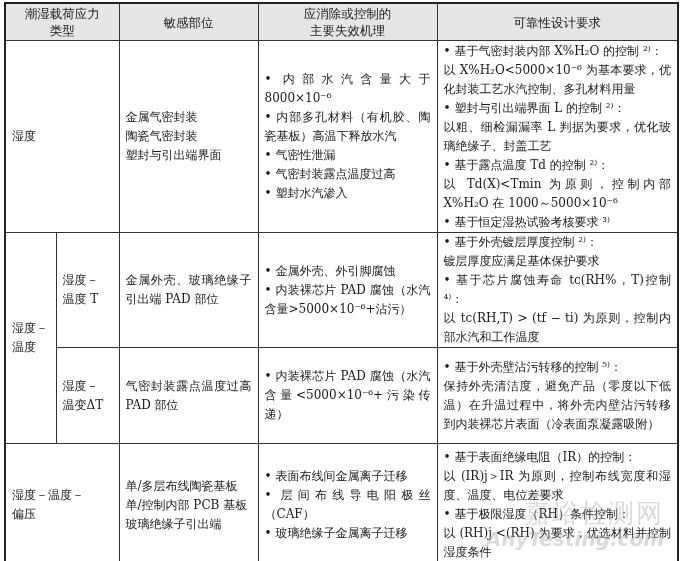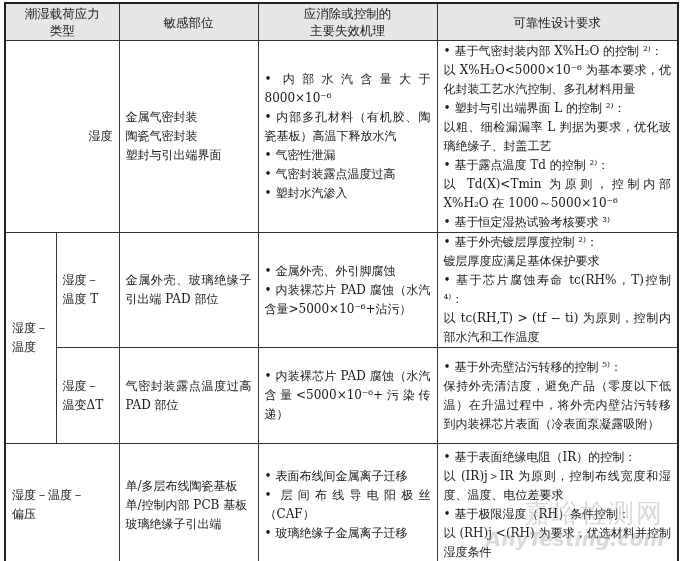--- a/index.html
+++ b/index.html
@@ -4,21 +4,21 @@
 <style>
   html, body { margin: 0; padding: 0; background: #ffffff; }
   body { width: 680px; height: 561px; position: relative; overflow: hidden;
          font-family: "DejaVu Serif", "Liberation Serif", serif; color: #1a1a1a; }
   table.spec { position: absolute; left: 4px; top: 2px; width: 673px; height: 554px;
                border-collapse: collapse; table-layout: fixed; font-size: 12px; line-height: 19px; }
   table.spec td, table.spec th { border: 1px solid #333; padding: 0 6px; vertical-align: middle; }
   table.spec { border: 2px solid #222; }
   thead th { background: #e6e6e6; font-family: "DejaVu Sans", "Liberation Sans", sans-serif;
              font-weight: normal; font-size: 12.5px; line-height: 17px; text-align: center; height: 36px; }
-  .c-center { text-align: right; margin-top: 13px; }
+  .c-center { text-align: left; margin-top: 13px; }
   .line { display: block; }
   .req .line, .mech .line { text-align: justify; }
   .watermark { position: absolute; right: 16px; bottom: 10px; color: rgba(150,150,150,0.35);
                font-family: "DejaVu Sans", sans-serif; text-align: right; pointer-events: none; }
   .watermark .cn { font-size: 26px; font-weight: normal; letter-spacing: 2px; display: block; margin-bottom: -4px; }
   .watermark .en { font-size: 20px; font-style: italic; font-weight: bold; display: block; }
 </style>
 </head>
 <body>
 

